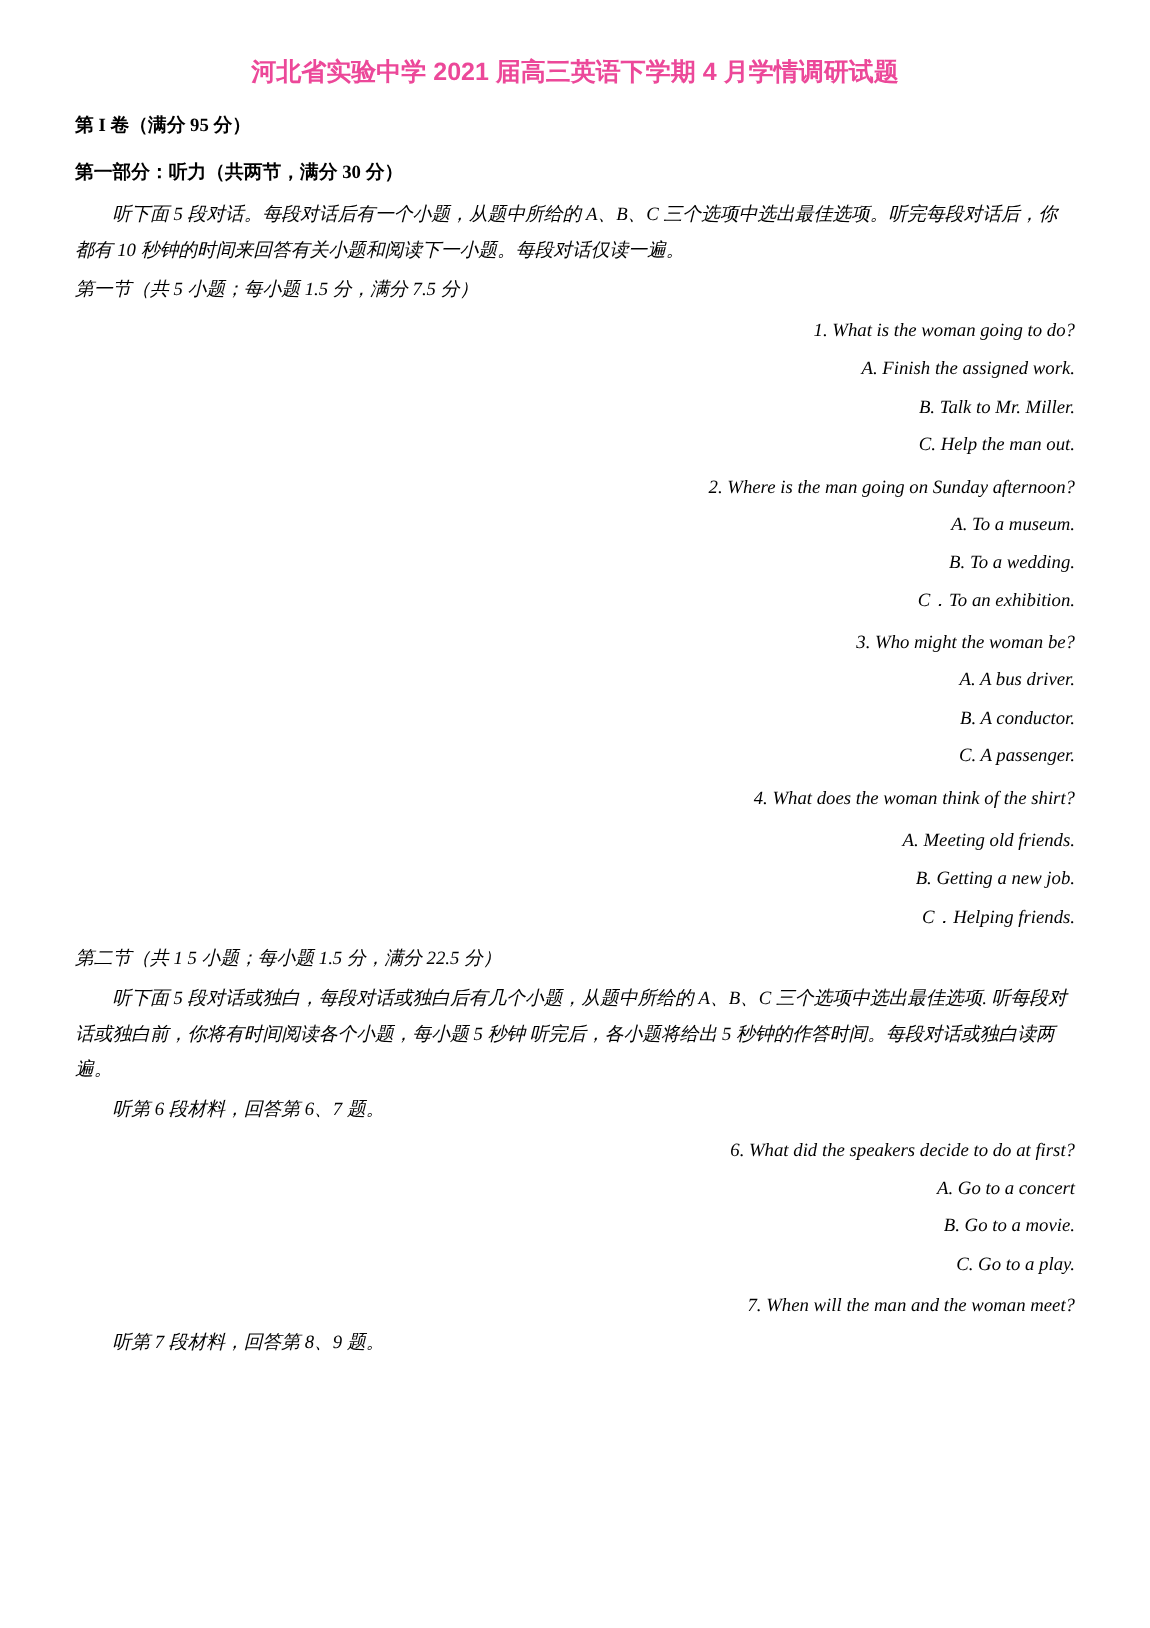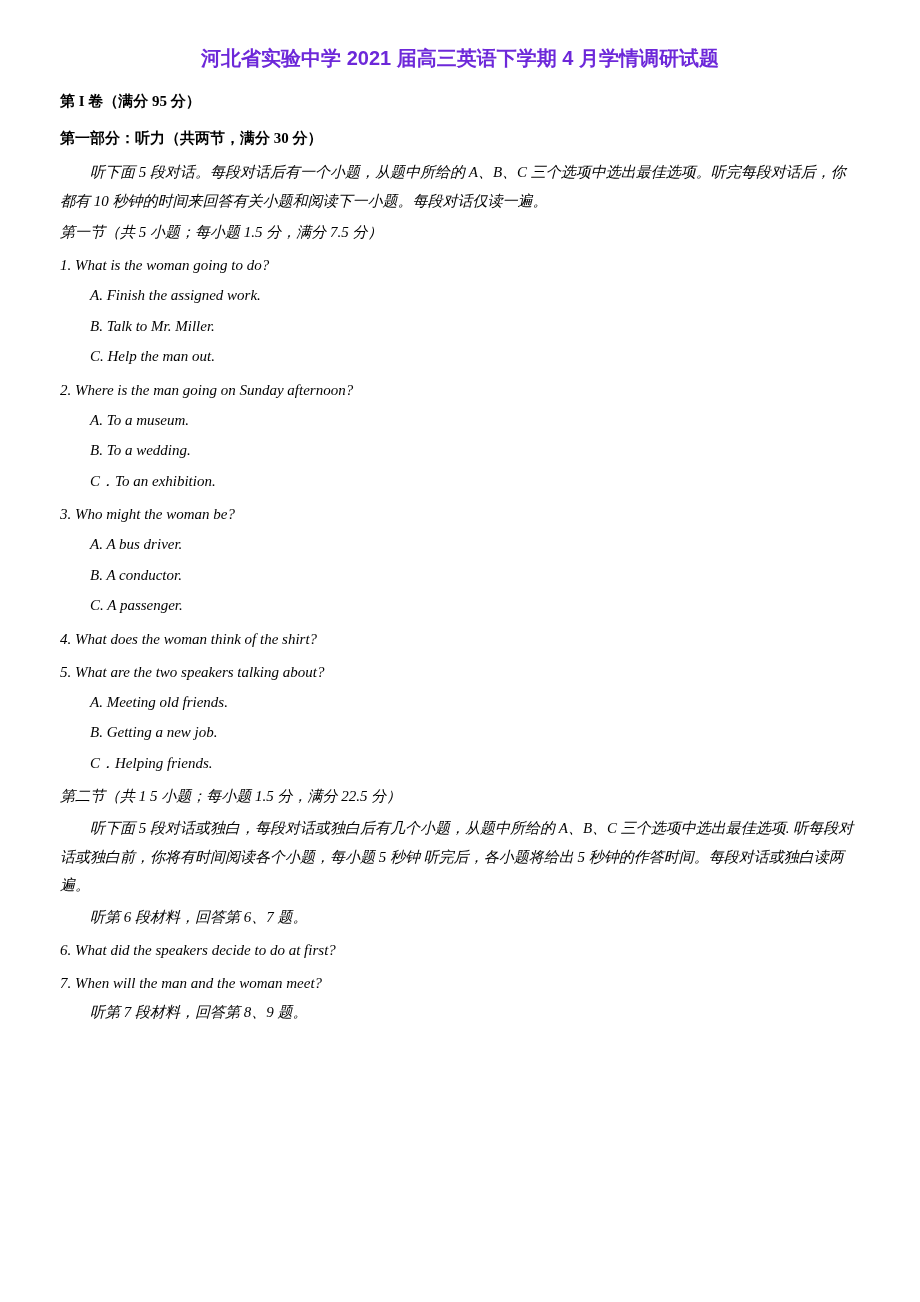--- a/index.html
+++ b/index.html
@@ -14,21 +14,21 @@
       color: #000;
       width: 920px;
       min-height: 1302px;
       padding: 40px 60px;
       line-height: 1.8;
     }
     .page-title {
       text-align: center;
       font-size: 20px;
       font-weight: bold;
-      color: #6d28d9;
+      color: #ec4899;
       margin-bottom: 12px;
       font-family: "SimHei", "黑体", sans-serif;
     }
     .section-title-center {
       font-size: 15px;
       font-weight: bold;
       margin-bottom: 10px;
     }
     .part-title {
       font-size: 15px;
@@ -39,20 +39,21 @@
       text-indent: 2em;
       margin-bottom: 4px;
       line-height: 1.9;
     }
     .sub-section {
       margin-bottom: 4px;
     }
     .question {
       margin-top: 6px;
       margin-bottom: 2px;
+      text-align: right;
     }
     .options {
       margin-left: 2em;
       margin-bottom: 4px;
       line-height: 1.9;
     }
     .listen-note {
       margin-bottom: 4px;
       text-indent: 2em;
     }
@@ -99,35 +100,39 @@
     <p>B. A conductor.</p>
     <p>C. A passenger.</p>
   </div>
 </div>
 
 <div class="question">
   <p><span>4.</span> <span>What does the woman think of the shirt?</span></p>
 </div>
 
 <div class="question">
-  <p><span>5.</span> <span>What are the two speakers talking about?</span></p>
   <div class="options">
     <p>A. Meeting old friends.</p>
     <p>B. Getting a new job.</p>
     <p>C．Helping friends.</p>
   </div>
 </div>
 
 <p class="sub-section" style="margin-top:6px;">第二节（共 1 5 小题；每小题 1.5 分，满分 22.5 分）</p>
 
 <p class="instruction">听下面 5 段对话或独白，每段对话或独白后有几个小题，从题中所给的 A、B、C 三个选项中选出最佳选项. 听每段对话或独白前，你将有时间阅读各个小题，每小题 5 秒钟 听完后，各小题将给出 5 秒钟的作答时间。每段对话或独白读两遍。</p>
 
 <p class="listen-note">听第 6 段材料，回答第 6、7 题。</p>
 
 <div class="question">
   <p><span>6.</span> <span>What did the speakers decide to do at first?</span></p>
+  <div class="options">
+    <p>A. Go to a concert</p>
+    <p>B. Go to a movie.</p>
+    <p>C. Go to a play.</p>
+  </div>
 </div>
 
 <div class="question">
   <p><span>7.</span> <span>When will the man and the woman meet?</span></p>
 </div>
 
 <p class="listen-note">听第 7 段材料，回答第 8、9 题。</p>
 
 </body></html>

